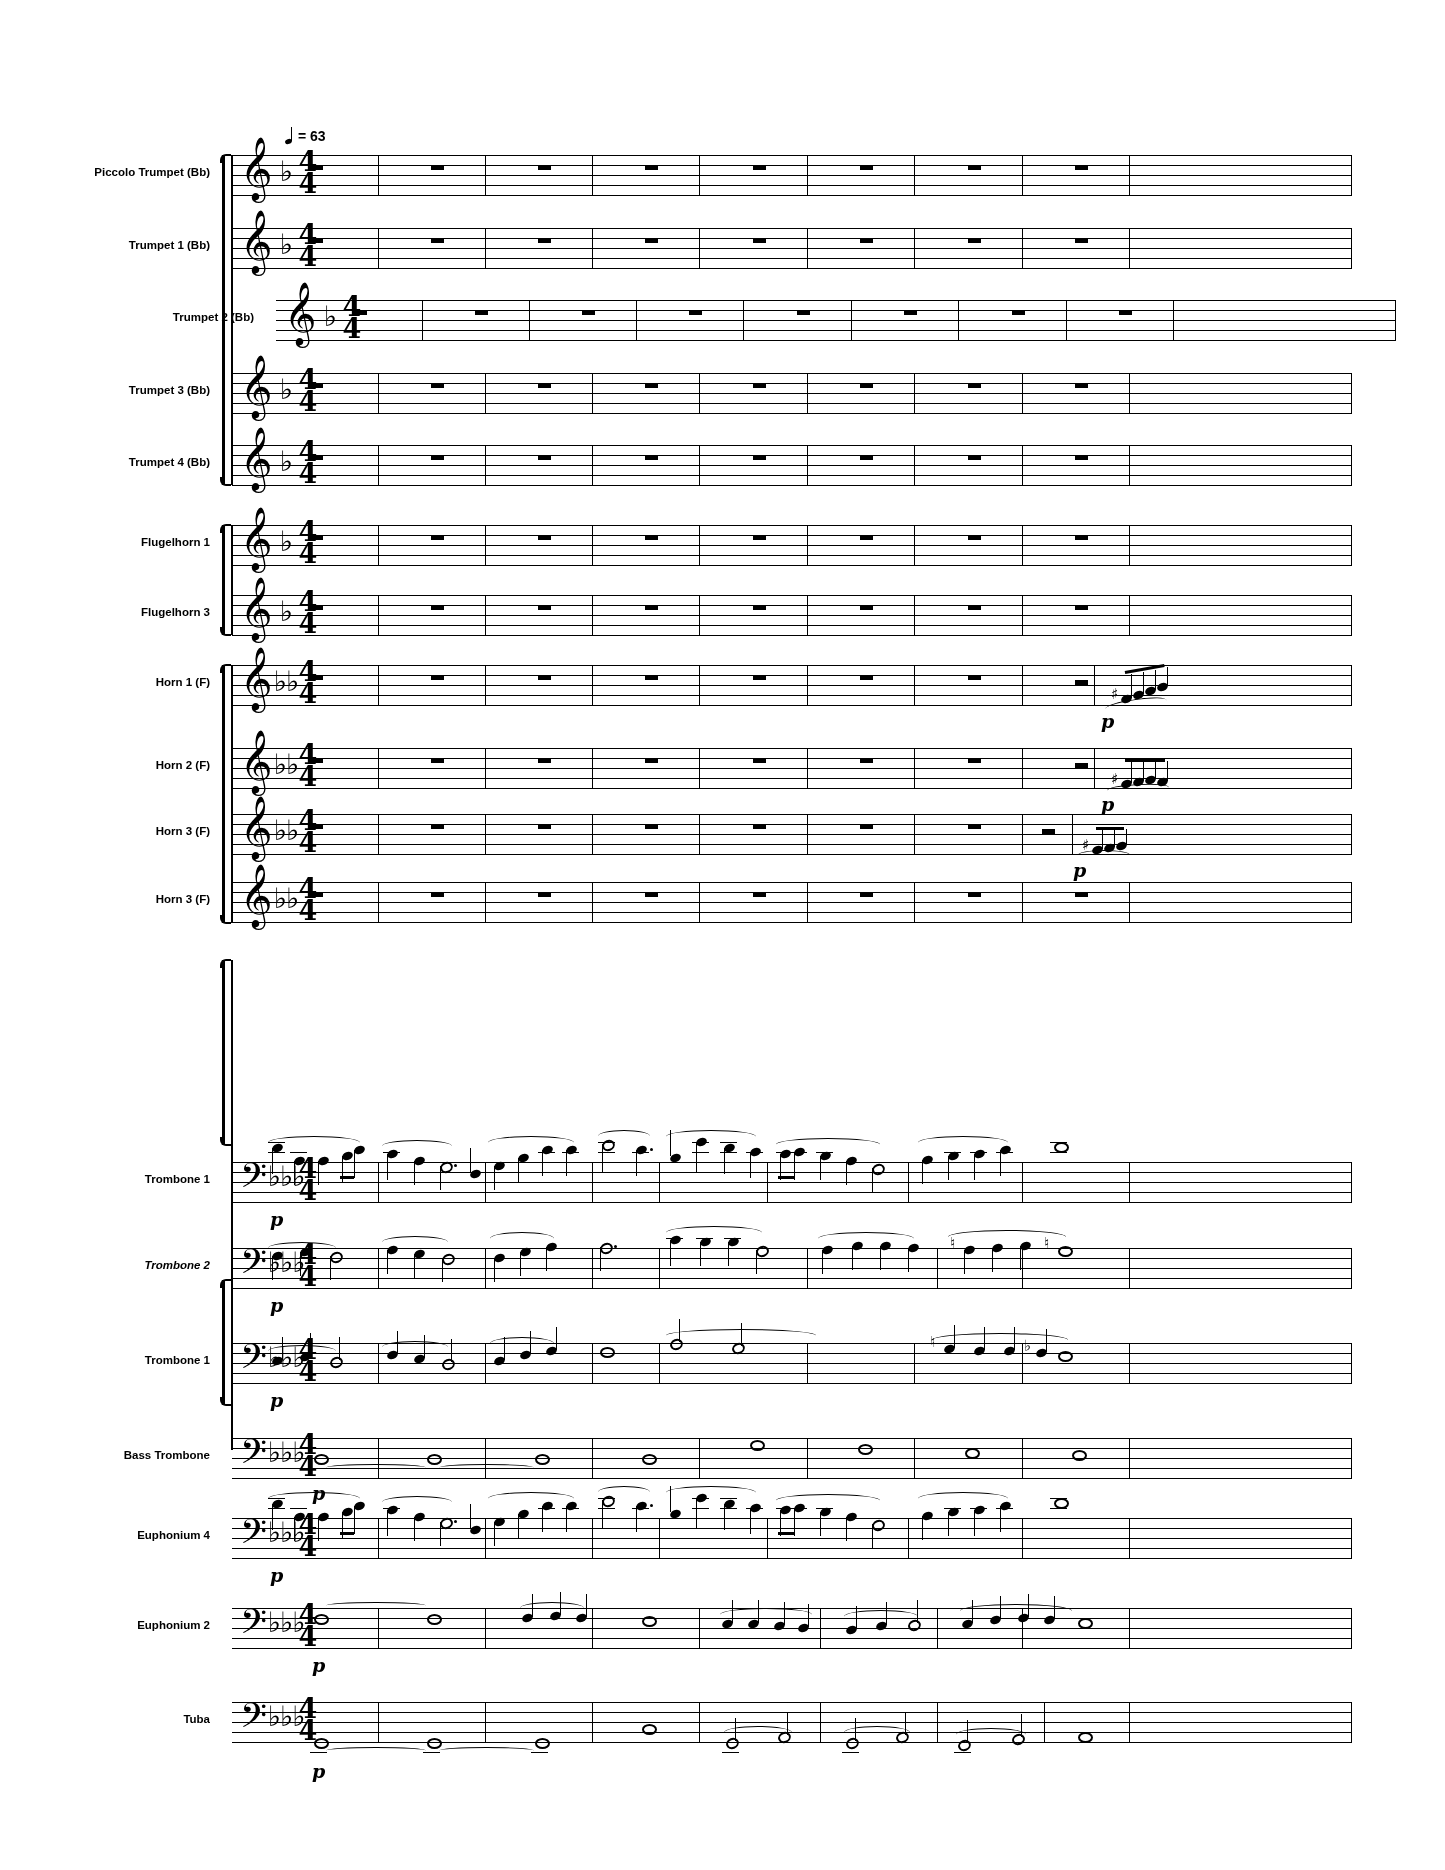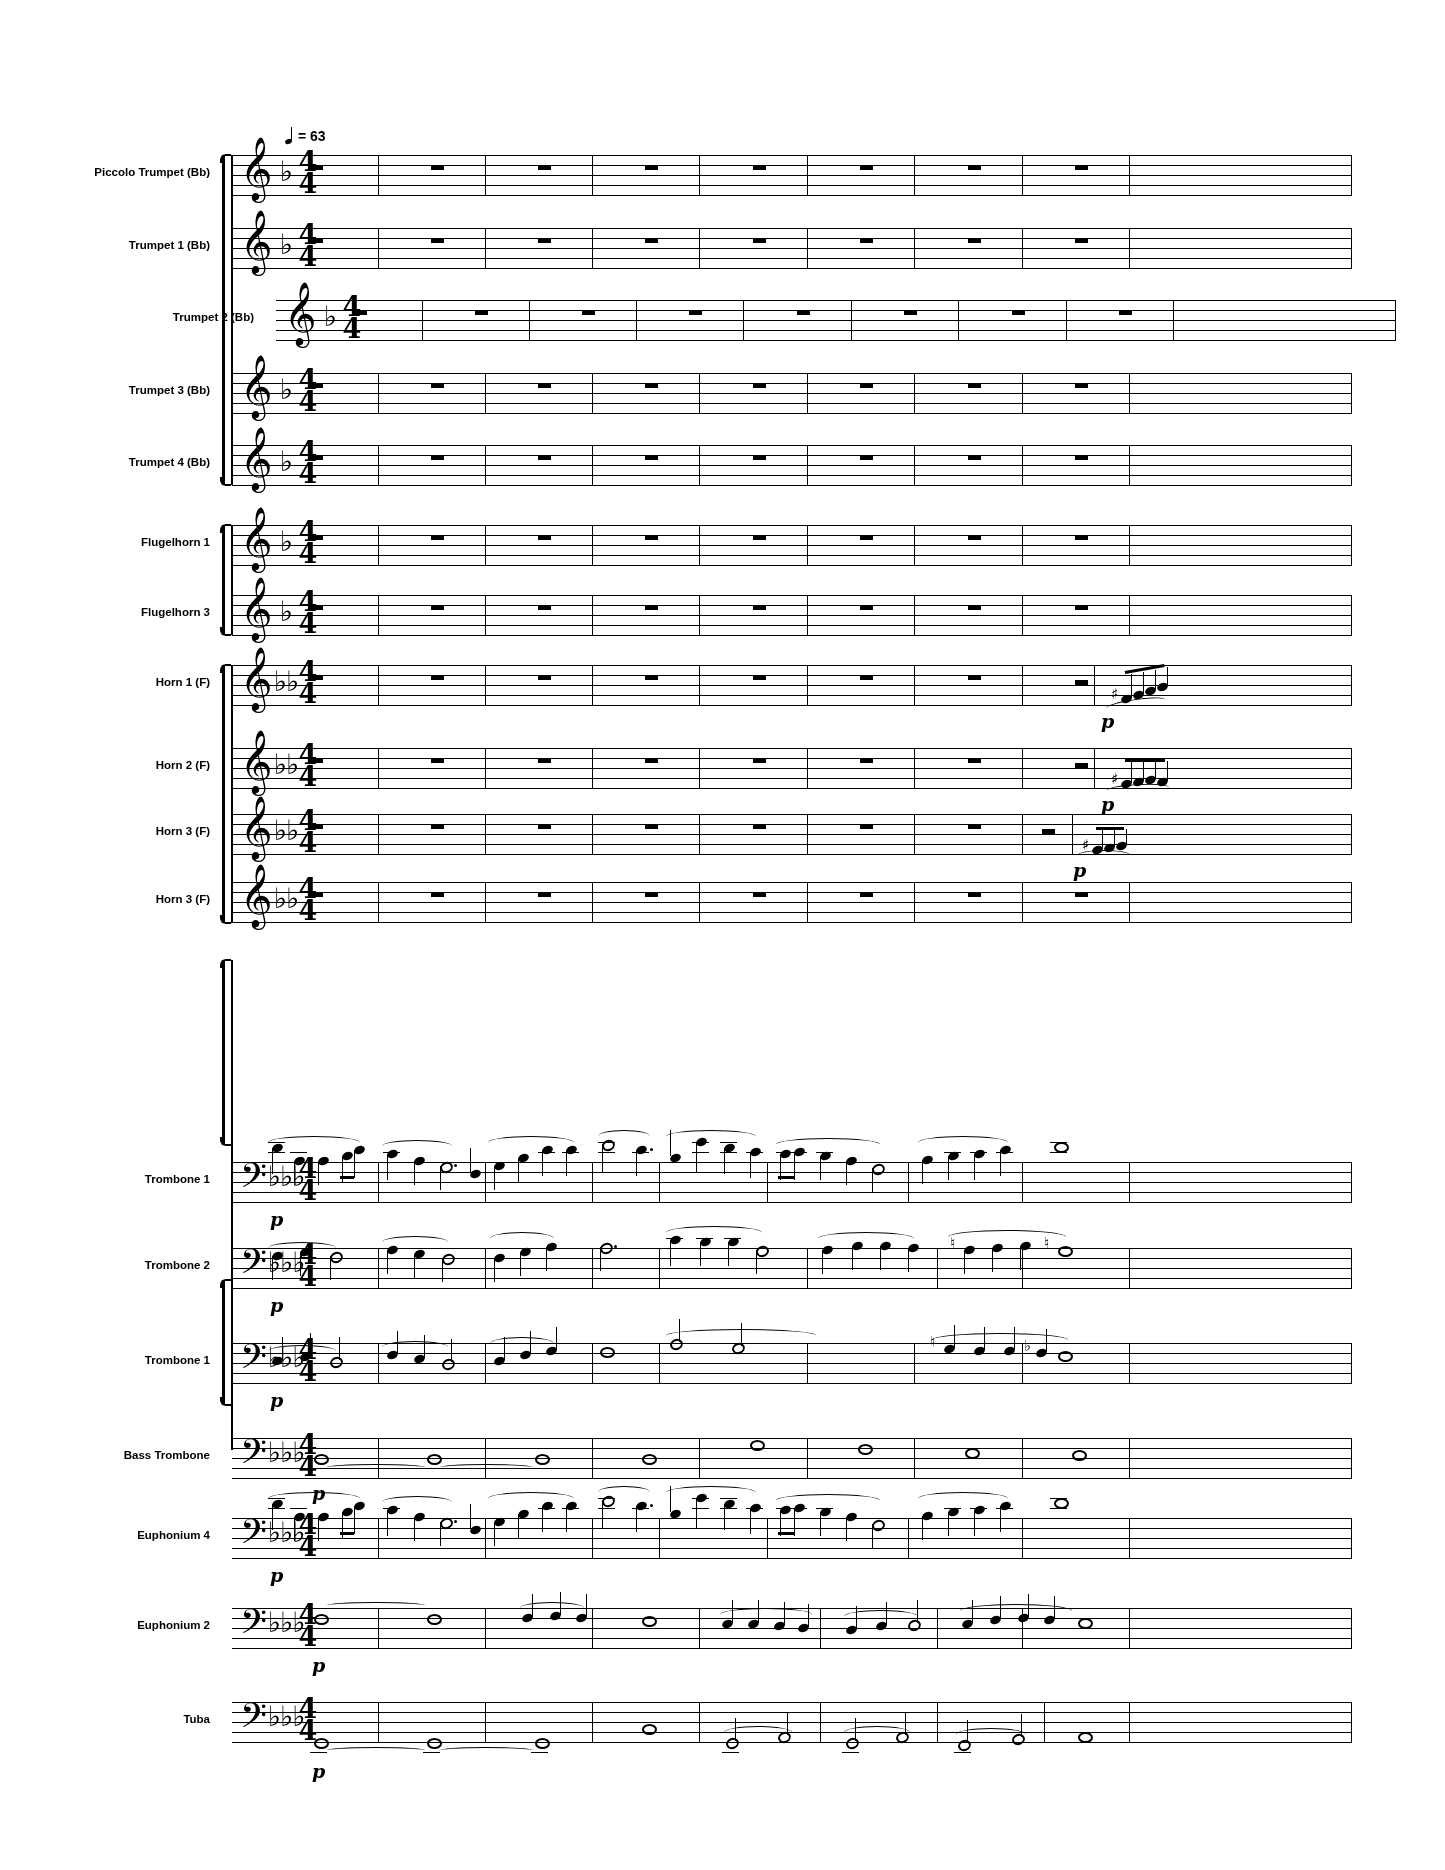--- a/index.html
+++ b/index.html
@@ -910,21 +910,21 @@
         <div class="barline" style="left:427px;"></div>
       <div class="barline" style="left:535px;"></div>
         <div class="barline" style="left:676px;"></div>
       <div class="barline" style="left:790px;"></div>
         <div class="barline" style="left:897px;"></div>
       <div class="final-bar" style="left:1119px;"></div>
     </div>
   </div>
 
   <div class="staff-row" style="top:1248px;width:1445px;height:60px;">
-    <div class="inst-label" style="top:11px;">Trombone 2</div>
+    <div class="inst-label" style="top:11px;font-style:italic;">Trombone 2</div>
     <div class="staff">
       <div class="line l0"></div>
         <div class="line l1"></div>
         <div class="line l2"></div>
         <div class="line l3"></div>
         <div class="line l4"></div>
       <div class="clef bass">𝄢</div>
       <div class="keysig" style="left:36px;top:1px;">♭♭♭</div>
       <div class="timesig">
           <span>4</span>

